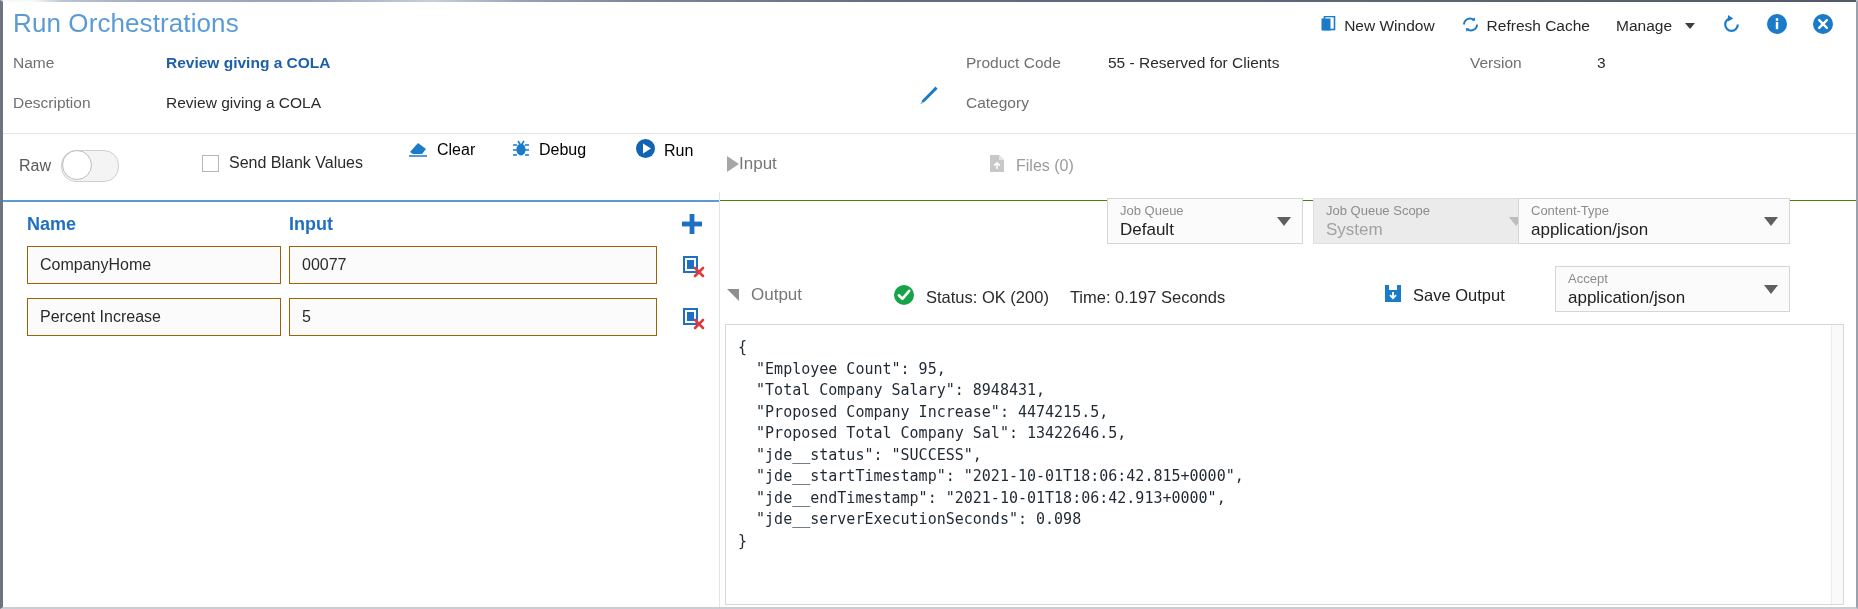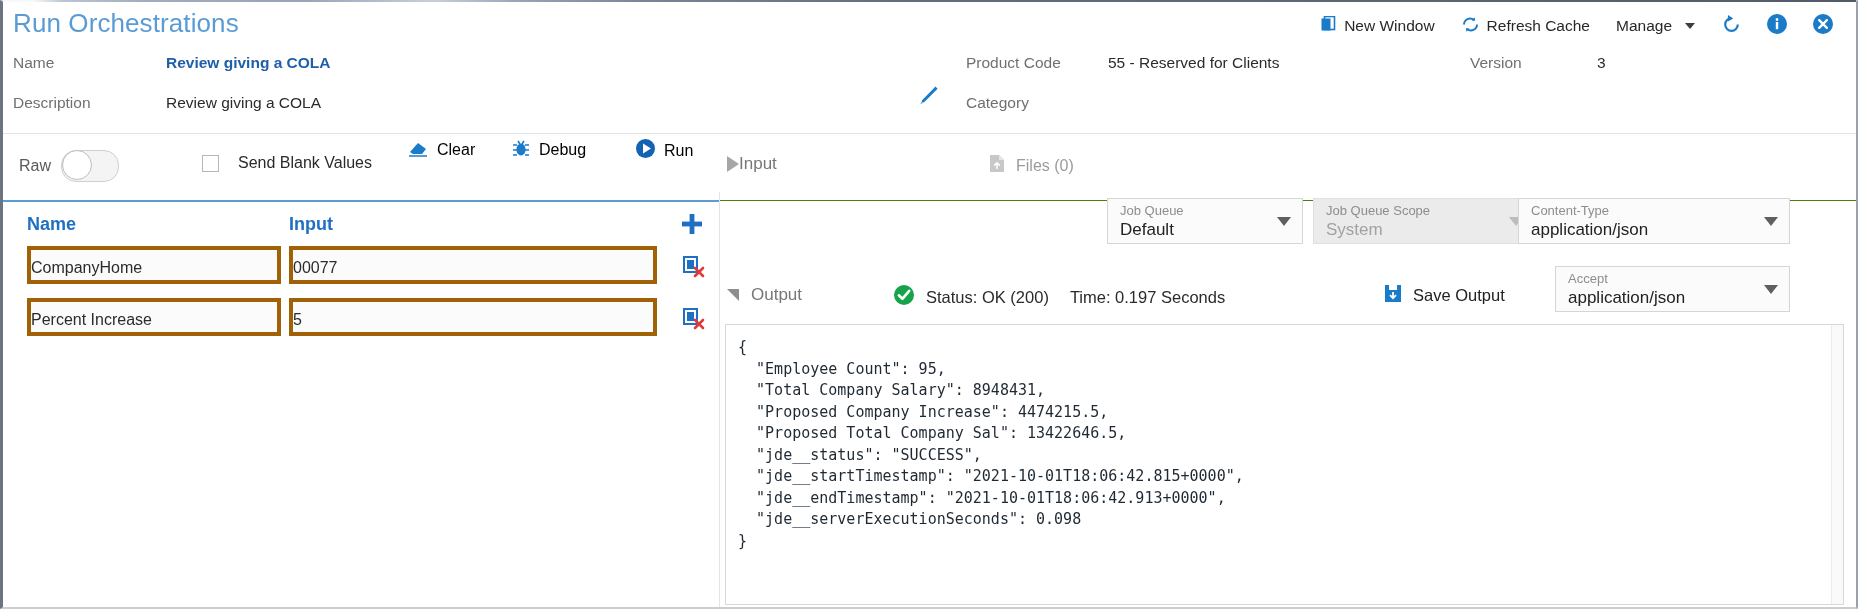--- a/index.html
+++ b/index.html
@@ -143,21 +143,21 @@
     border-radius: 50%;
     background: #ffffff;
     border: 1px solid #bdbdbd;
     box-sizing: border-box;
   }
   .chk-group {
     position: absolute;
     left: 155px; top: 20px;
     display: flex;
     align-items: center;
-    gap: 19px;
+    gap: 10px;
     cursor: pointer;
     padding-left: 44px;
   }
   .chk-box {
     width: 17px; height: 17px;
     border: 1px solid #b6b6b6;
     background: #fff;
     box-sizing: border-box;
   }
   .chk-label { font-size: 16px; color: #2b2b2b; white-space: nowrap; }
@@ -279,25 +279,26 @@
     cursor: pointer;
   }
   .grid-row {
     position: relative;
     height: 52px;
   }
   .cell {
     position: absolute;
     box-sizing: border-box;
     height: 38px;
-    border: 4px solid #a16207;
+    border: 1px solid #a16207;
     background: #fbfbfb;
     font-size: 16px;
     color: #2b2b2b;
     line-height: 36px;
+    padding-left: 12px;
     white-space: nowrap;
     overflow: hidden;
   }
   .cell.c-name { left: 24px; width: 254px; }
   .cell.c-val  { left: 286px; width: 368px; }
   .del-btn {
     position: absolute;
     left: 678px; top: 8px;
     cursor: pointer;
   }

